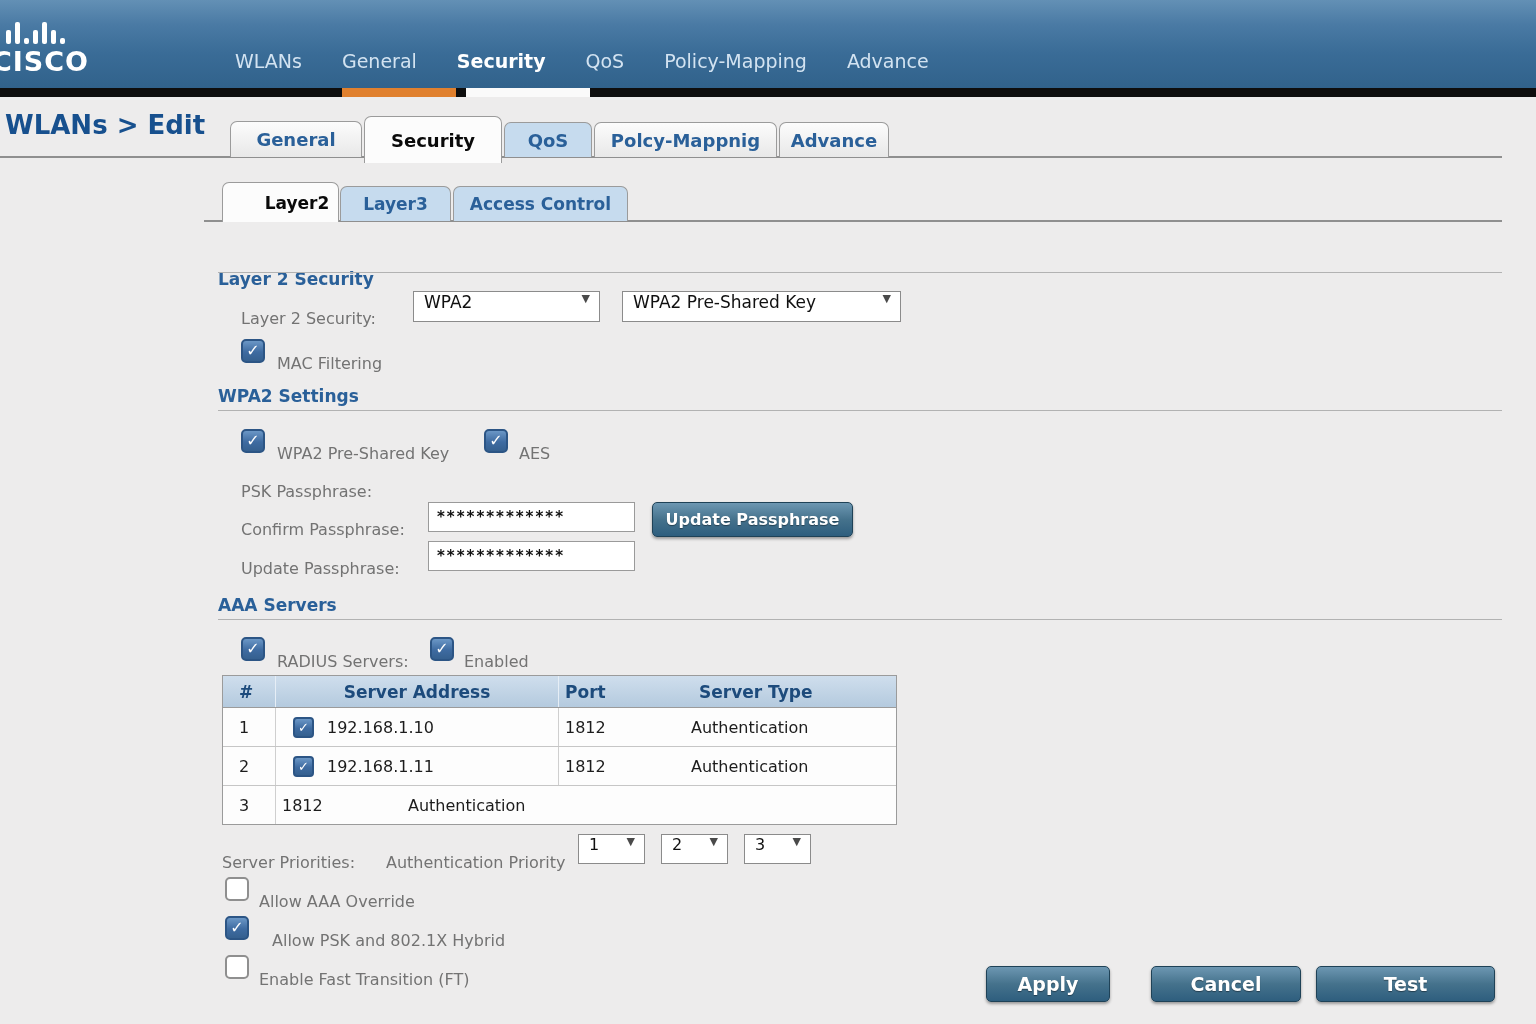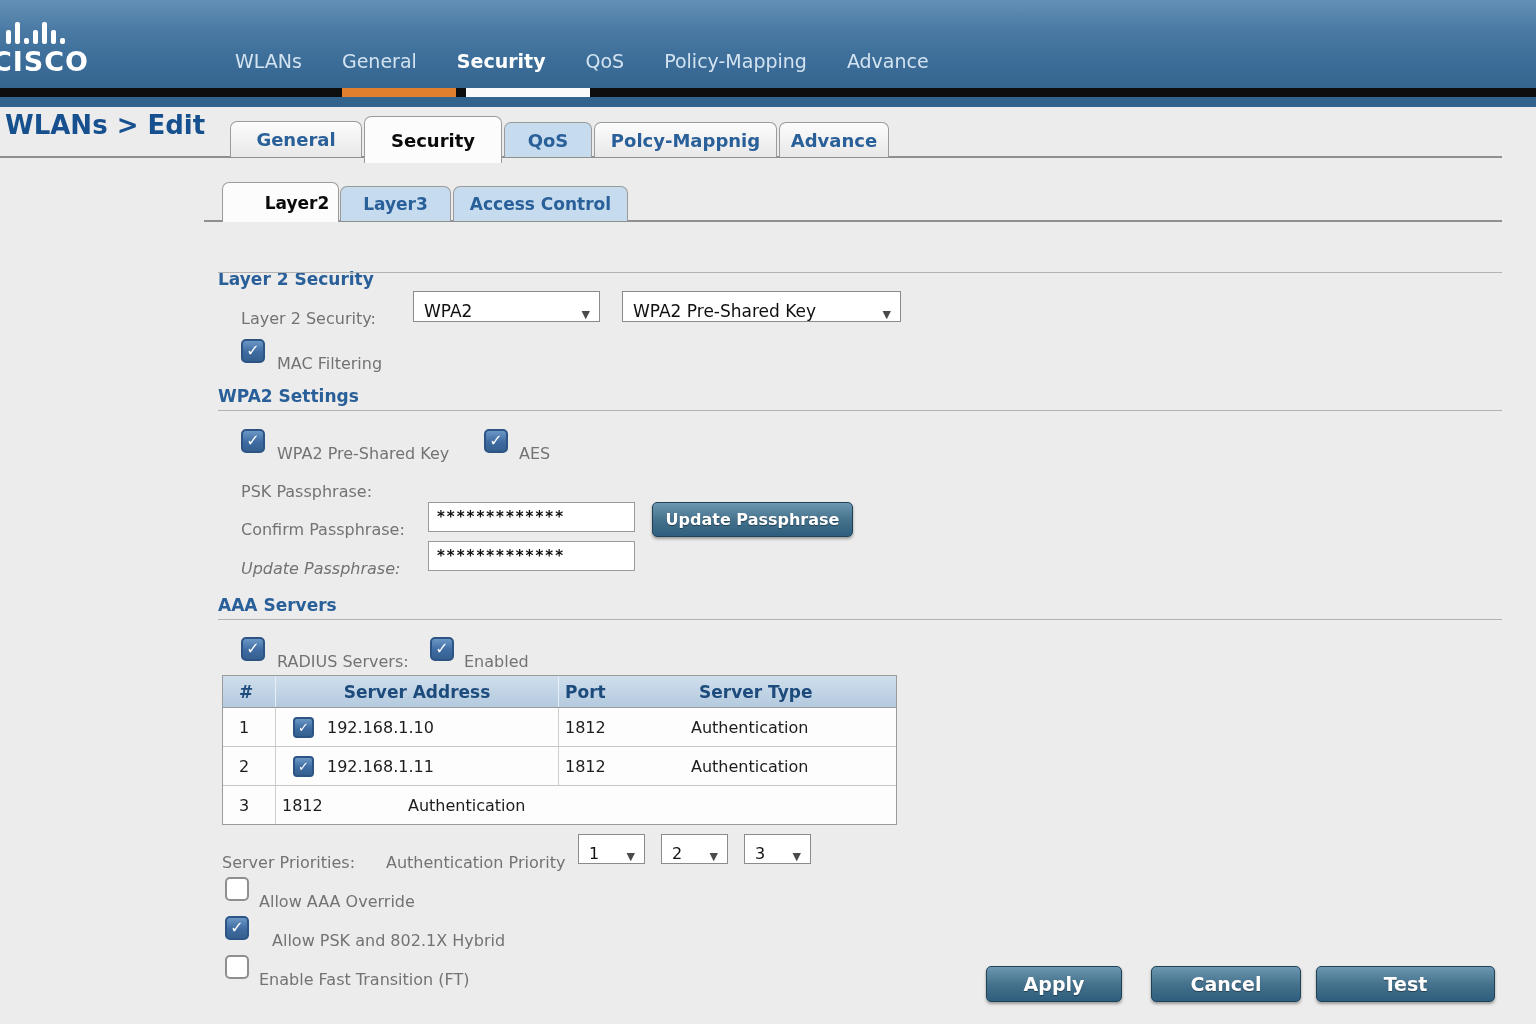--- a/index.html
+++ b/index.html
@@ -6,21 +6,21 @@
   body{
     width:1536px;height:1024px;position:relative;overflow:hidden;
     background:#edecec;
     font-family:"DejaVu Sans","Liberation Sans",sans-serif;
     -webkit-font-smoothing:antialiased;
   }
   .abs{position:absolute;}
 
   
   .header{
-    left:0;top:0;width:1536px;height:107px;
+    left:0;top:0;width:1536px;height:88px;
     background:linear-gradient(180deg,#6390b5 0%,#4a7aa4 28%,#3a6c97 60%,#31628b 100%);
   }
   .logo-bars{left:6px;top:20px;display:flex;align-items:flex-end;gap:4px;height:24px;}
   .logo-bars span{display:block;width:5px;background:#fff;border-radius:2px;}
   .logo-text{left:-8px;top:46px;color:#fff;font-size:27px;font-weight:bold;letter-spacing:1px;}
   .top-nav{left:235px;top:50px;display:flex;gap:40px;align-items:baseline;}
   .nav-item{color:#d3e3f1;font-size:19px;cursor:pointer;white-space:nowrap;}
   .nav-item.active{color:#ffffff;font-weight:bold;}
   .hdr-strip{left:0;top:88px;width:1536px;height:9px;background:#0e0e0e;}
   .strip-seg{top:0;height:9px;}
@@ -38,21 +38,21 @@
   .tab.active{background:#fcfcfc;color:#0a0a0a;font-weight:bold;z-index:4;}
   .tabline{height:2px;background:#8f8f8f;z-index:1;}
 
   
   .sec-title{font-size:17px;font-weight:bold;color:#2a6099;}
   .rule{height:1px;background:#b2b2b2;}
   .lbl{font-size:16px;color:#737373;white-space:nowrap;margin-top:12px;}
 
   .dd{
     background:#fff;border:1px solid #8b8b8b;box-sizing:border-box;
-    display:flex;align-items:flex-end;padding:0 26px 0 10px;
+    display:flex;align-items:flex-start;padding:0 26px 0 10px;
     font-size:17px;color:#101010;cursor:pointer;
   }
   .dd::after{content:"▼";position:absolute;right:9px;font-size:11px;color:#4a4a4a;}
 
   .cb{width:24px;height:24px;border-radius:5px;box-sizing:border-box;cursor:pointer;}
   .cb.checked{
     background:linear-gradient(180deg,#6b97c6 0%,#3e6ba1 55%,#35608f 100%);
     border:2px solid #2c5585;
     display:flex;align-items:center;justify-content:center;
   }
@@ -172,21 +172,21 @@
 <span class="abs lbl" style="left:519px;top:432px;">AES</span>
 
 <span class="abs lbl" style="left:241px;top:470px;">PSK Passphrase:</span>
 
 <span class="abs lbl" style="left:241px;top:508px;">Confirm Passphrase:</span>
 <input class="abs txt-input" style="left: 428px; top: 502px; width: 207px; height: 30px;" value="*************">
 <div class="abs btn" style="left:652px;top:502px;width:201px;height:35px;font-size:16px;">
   <span>Update Passphrase</span>
 </div>
 
-<span class="abs lbl" style="left:241px;top:547px;font-style:italic;">Update Passphrase:</span>
+<span class="abs lbl" style="left:241px;top:547px;">Update Passphrase:</span>
 <input class="abs txt-input" style="left: 428px; top: 541px; width: 207px; height: 30px;" value="*************">
 
 <div class="abs sec-title" style="left:218px;top:595px;">AAA Servers</div>
 <div class="abs rule" style="left:218px;top:619px;width:1284px;"></div>
 
 <div class="abs cb checked" style="left:241px;top:637px;"></div>
 <span class="abs lbl" style="left:277px;top:640px;">RADIUS Servers:</span>
 <div class="abs cb checked" style="left:430px;top:637px;"></div>
 <span class="abs lbl" style="left:464px;top:640px;">Enabled</span>
 
@@ -236,21 +236,21 @@
 
 <div class="abs cb unchecked" style="left:225px;top:877px;"></div>
 <span class="abs lbl" style="left:259px;top:880px;">Allow AAA Override</span>
 
 <div class="abs cb checked" style="left:225px;top:916px;"></div>
 <span class="abs lbl" style="left:272px;top:919px;">Allow PSK and 802.1X Hybrid</span>
 
 <div class="abs cb unchecked" style="left:225px;top:955px;"></div>
 <span class="abs lbl" style="left:259px;top:958px;">Enable Fast Transition (FT)</span>
 
-<div class="abs btn" style="left:986px;top:966px;width:136px;height:36px;font-size:19px;">
+<div class="abs btn" style="left:986px;top:966px;width:124px;height:36px;font-size:19px;">
   <span>Apply</span>
 </div>
 <div class="abs btn" style="left:1151px;top:966px;width:150px;height:36px;font-size:19px;">
   <span>Cancel</span>
 </div>
 <div class="abs btn" style="left:1316px;top:966px;width:179px;height:36px;font-size:19px;">
   <span>Test</span>
 </div>
 
 </body></html>

